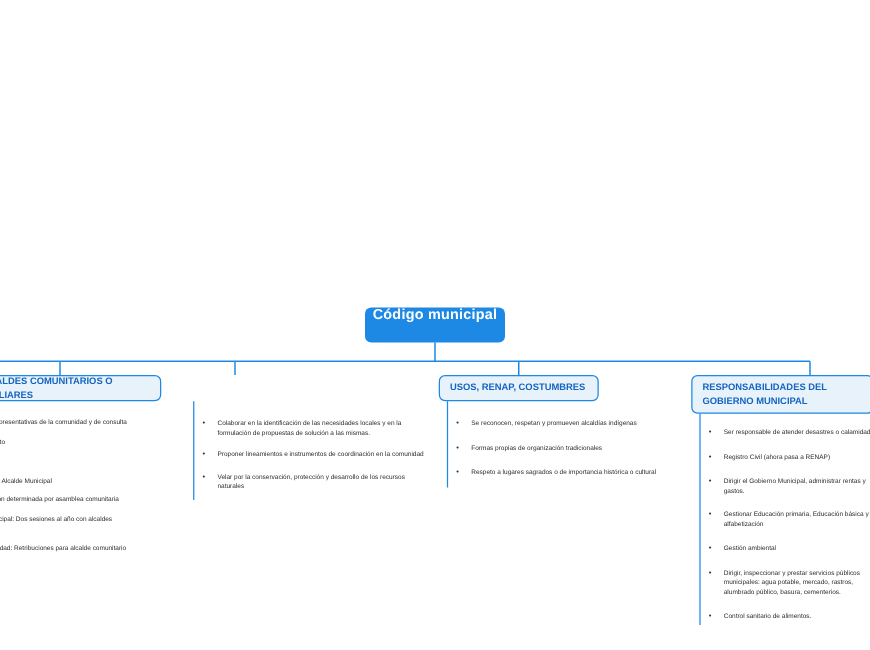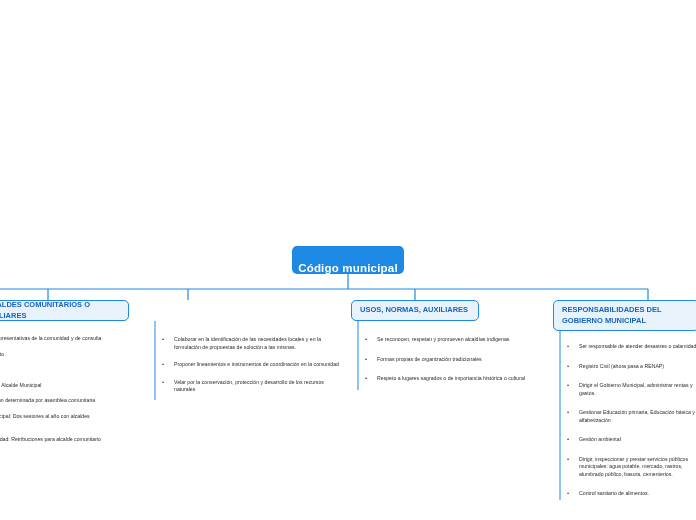--- a/index.html
+++ b/index.html
@@ -34,21 +34,21 @@
     box-sizing: border-box;
   }
   .root-node {
     background: #1E88E5;
     color: #ffffff;
     border-radius: 5px;
     font-size: 11.5px;
     font-weight: bold;
     text-align: center;
     display: flex;
-    align-items: flex-end;
+    align-items: flex-start;
     justify-content: center;
     letter-spacing: 0.2px;
   }
   .branch-node {
     background: #E8F2FB;
     border: 1.5px solid #1E88E5;
     border-radius: 5px;
     color: #1565C0;
     font-size: 7.5px;
     font-weight: bold;
@@ -113,21 +113,21 @@
   <div class="node root-node" style="left:292px; top:246px; width:112px; height:28px;">
     <span>Código municipal</span>
   </div>
 
   <div class="node branch-node" style="left:-28px; top:300px; width:157px; height:21px;">
     <span>ALCALDES COMUNITARIOS O AUXILIARES</span>
   </div>
 
 
   <div class="node branch-node" style="left:351px; top:300px; width:128px; height:21px;">
-    <span>USOS, NORMAS, AUXILIARES</span>
+    <span>USOS, RENAP, COSTUMBRES</span>
   </div>
 
   <div class="node branch-node" style="left:553px; top:300px; width:146px; height:31px;">
     <span>RESPONSABILIDADES DEL GOBIERNO MUNICIPAL</span>
   </div>
 
   <div class="leaf-list" style="left:-30px; top:335px; width:146px;">
     <div class="leaf-item nobullet" style="margin-bottom:8px;">Entidades representativas de la comunidad y de consulta</div>
     <div class="leaf-item nobullet" style="margin-bottom:8px;">Nombramiento</div>
     <div class="leaf-item nobullet" style="margin-bottom:8px;">Duración</div>

